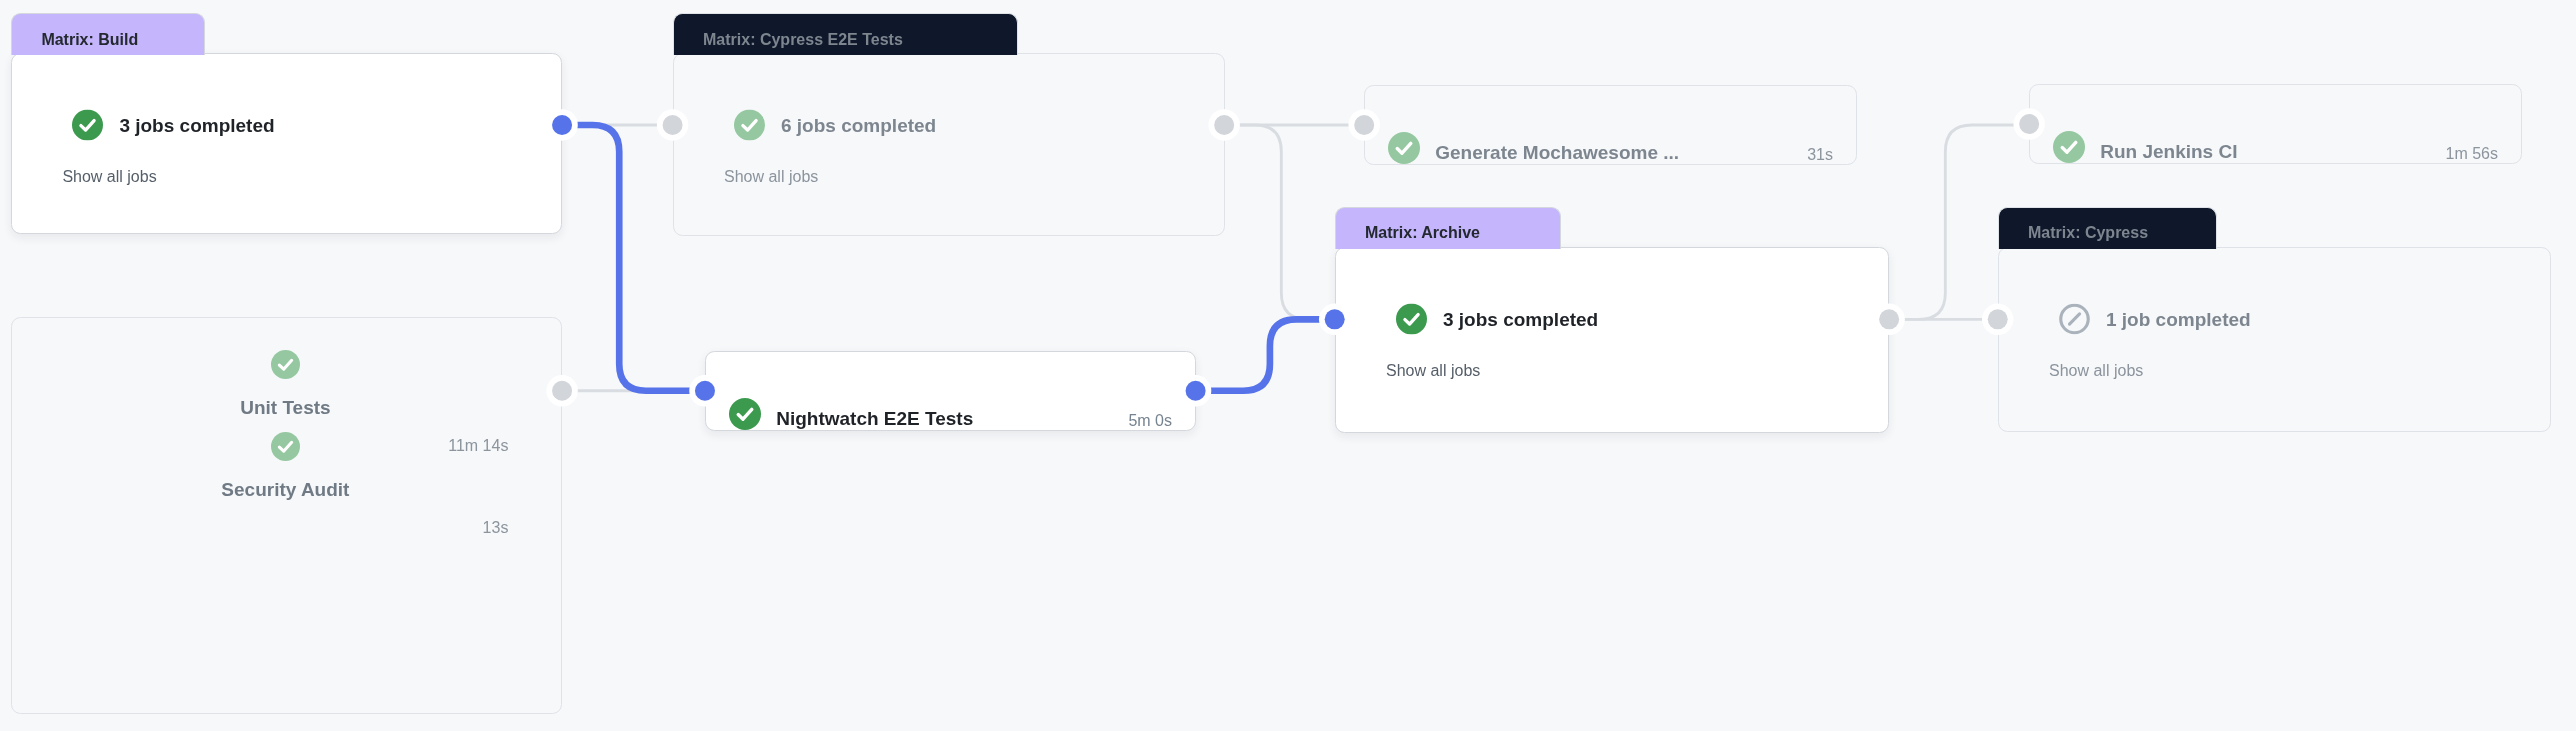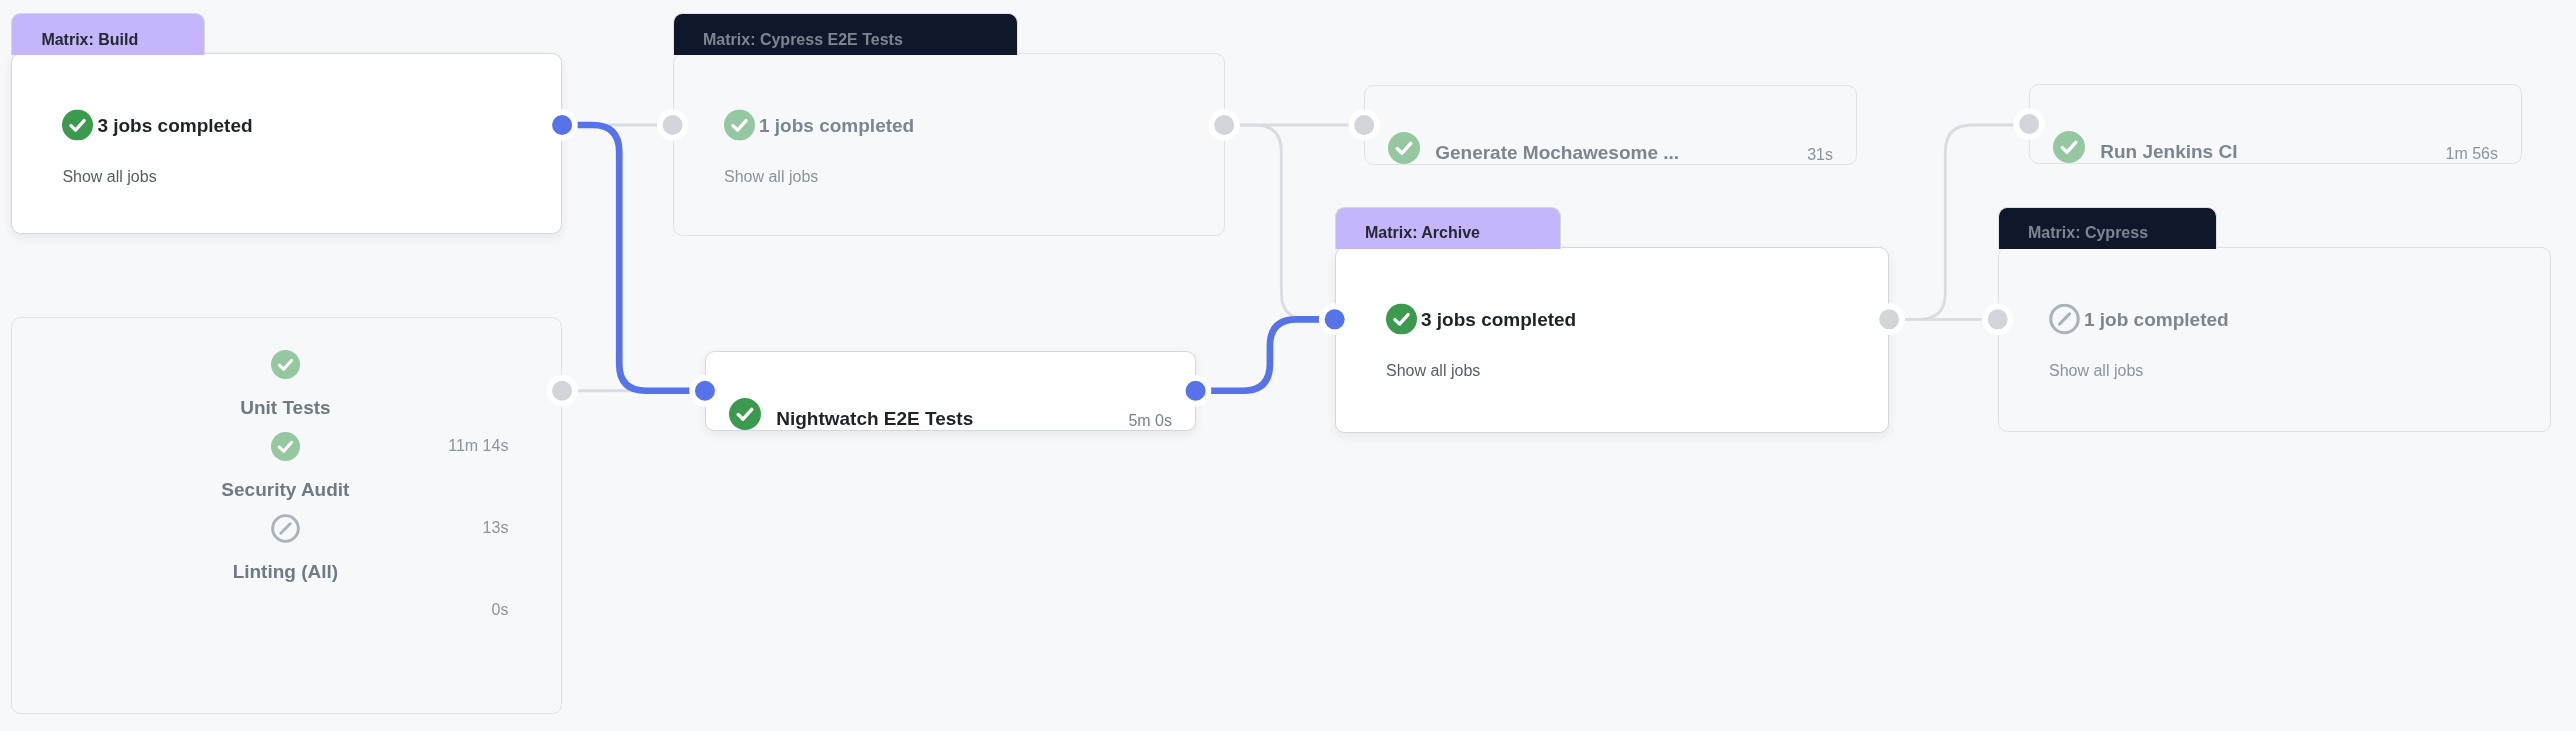--- a/index.html
+++ b/index.html
@@ -12,21 +12,21 @@
   .card{position:absolute;border-radius:9.5px;box-sizing:border-box;}
   .card.bright{background:#ffffff;border:1px solid #d4d8dd;box-shadow:0 3.8px 9.5px rgba(31,35,40,0.07);z-index:4;}
   .card.dim{background:#f6f8fa;border:1px solid #dfe3e8;z-index:3;}
   .tab{
     position:absolute;box-sizing:border-box;height:42px;
     border-radius:9.5px 9.5px 0 0;display:flex;align-items:flex-end;
     padding:0 29px 6.7px 29px;font-size:16px;font-weight:700;z-index:5;
   }
   .tab.bright{background:#c4b5fd;border:1px solid #d4d8dd;border-bottom:none;color:#24292f;}
   .tab.dim{background:#0f172a;border:1px solid #dfe3e8;border-bottom:none;color:#7d868f;}
-  .g-title-row{position:absolute;left:50px;top:71px;transform:translateY(-50%);display:flex;align-items:center;gap:4px;white-space:nowrap;}
+  .g-title-row{position:absolute;left:60px;top:71px;transform:translateY(-50%);display:flex;align-items:center;gap:16px;white-space:nowrap;}
   .g-title{font-size:19px;font-weight:700;}
   .g-title.dark{color:#1f2328;}
   .g-title.gray{color:#7d868f;}
   .g-link{position:absolute;left:50px;top:123px;transform:translateY(-50%);font-size:16px;white-space:nowrap;cursor:pointer;}
   .g-link.dark{color:#555e68;}
   .g-link.gray{color:#8b939c;}
   .job-inner{display:flex;align-items:flex-end;height:100%;padding:0 23px 0 23px;gap:15.2px;box-sizing:border-box;}
   .job-title{font-size:19px;font-weight:700;white-space:nowrap;}
   .job-title.dark{color:#1f2328;}
   .job-title.gray{color:#7d868f;}
@@ -57,21 +57,21 @@
 
 <div class="tab dim" style="left:673px;top:13.3px;width:345px;">
   <span>Matrix: Cypress E2E Tests</span>
 </div>
 <div class="card dim" style="left:673px;top:53px;width:552px;height:183px;">
   <div class="g-title-row">
     <svg class="icon" width="31" height="31" viewBox="0 0 16 16">
       <circle cx="8" cy="8" r="8" fill="#95c8a0"></circle>
       <path d="M4.6 8.3 L7 10.6 L11.4 5.7" stroke="#ffffff" stroke-width="1.7" fill="none" stroke-linecap="round" stroke-linejoin="round"></path>
     </svg>
-    <span class="g-title gray">1 jobs completed</span>
+    <span class="g-title gray">6 jobs completed</span>
   </div>
   <div class="g-link gray">Show all jobs</div>
 </div>
 
 <div class="card dim" style="left:11.4px;top:317px;width:551px;height:397px;">
   <div class="rows">
     <div class="trow">
       <svg class="icon" width="29" height="29" viewBox="0 0 16 16">
         <circle cx="8" cy="8" r="8" fill="#95c8a0"></circle>
         <path d="M4.6 8.3 L7 10.6 L11.4 5.7" stroke="#ffffff" stroke-width="1.7" fill="none" stroke-linecap="round" stroke-linejoin="round"></path>
@@ -80,28 +80,20 @@
       <span class="duration">11m 14s</span>
     </div>
     <div class="trow">
       <svg class="icon" width="29" height="29" viewBox="0 0 16 16">
         <circle cx="8" cy="8" r="8" fill="#95c8a0"></circle>
         <path d="M4.6 8.3 L7 10.6 L11.4 5.7" stroke="#ffffff" stroke-width="1.7" fill="none" stroke-linecap="round" stroke-linejoin="round"></path>
       </svg>
       <span class="name">Security Audit</span>
       <span class="duration">13s</span>
     </div>
-    <div class="trow">
-      <svg class="icon" width="29" height="29" viewBox="0 0 16 16">
-        <circle cx="8" cy="8" r="7.1" fill="none" stroke="#aab2bb" stroke-width="1.6"></circle>
-        <path d="M5.4 10.6 L10.6 5.4" stroke="#aab2bb" stroke-width="1.6" stroke-linecap="round"></path>
-      </svg>
-      <span class="name">Linting (All)</span>
-      <span class="duration">0s</span>
-    </div>
   </div>
 </div>
 
 <div class="card bright" style="left:705px;top:351px;width:491px;height:80px;">
   <div class="job-inner">
     <svg class="icon" width="32" height="32" viewBox="0 0 16 16">
       <circle cx="8" cy="8" r="8" fill="#3c9a4e"></circle>
       <path d="M4.6 8.3 L7 10.6 L11.4 5.7" stroke="#ffffff" stroke-width="1.7" fill="none" stroke-linecap="round" stroke-linejoin="round"></path>
     </svg>
     <span class="job-title dark">Nightwatch E2E Tests</span>

